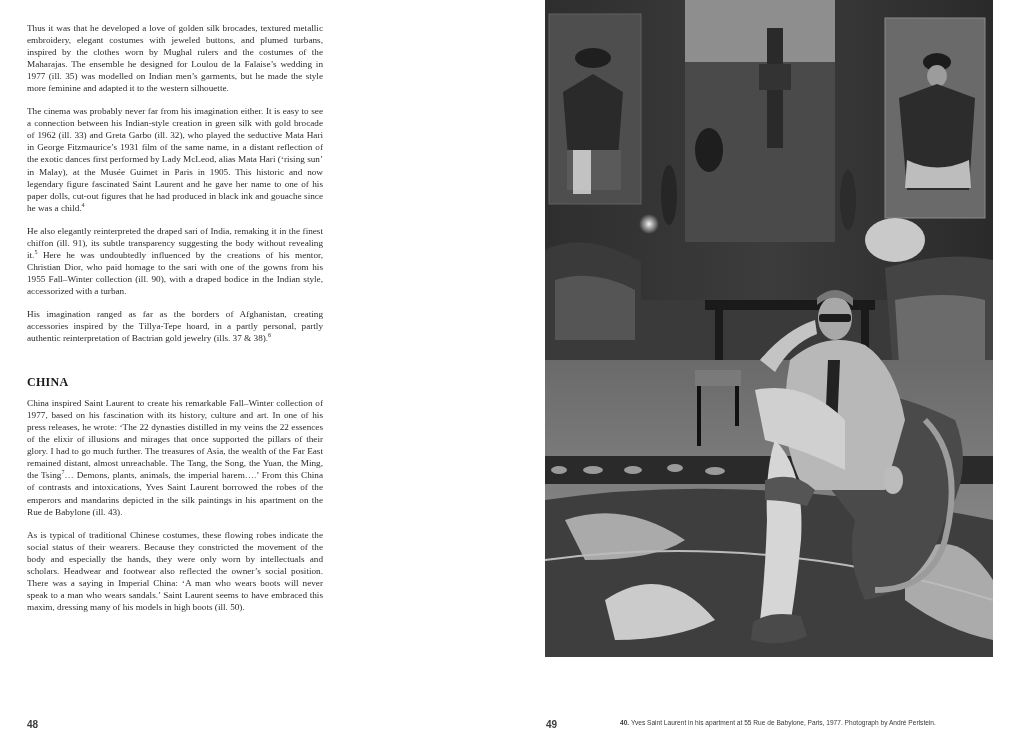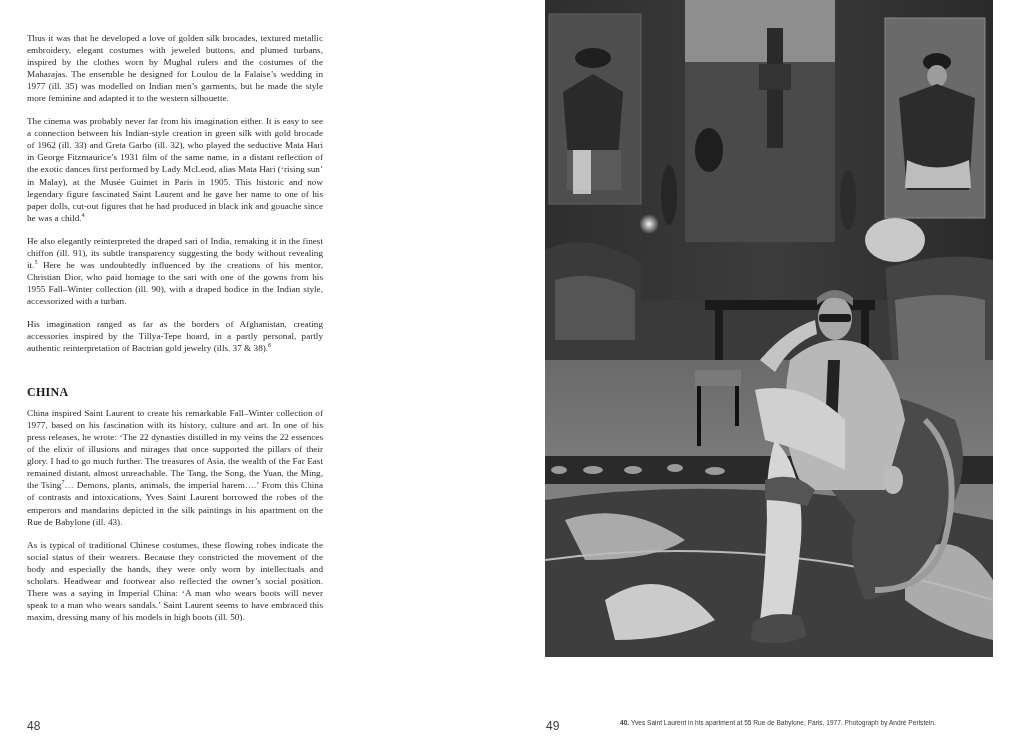--- a/index.html
+++ b/index.html
@@ -1,26 +1,26 @@
 <!DOCTYPE html>
 <html><head>
 <meta charset="utf-8">
 <style>
   html, body { margin:0; padding:0; background:#ffffff; }
   body { width:1020px; height:752px; position:relative; overflow:hidden; font-family:"Liberation Sans", sans-serif; color:#2a2a2a; }
   .spread { position:absolute; inset:0; width:1020px; height:752px; }
 
   
   .page-left { position:absolute; left:0; top:0; width:510px; height:752px; }
-  .text-col { position:absolute; left:27px; top:22px; width:296px; font-family:"Liberation Serif", serif; font-size:9.2px; line-height:12.05px; color:#2b2b2b; text-align:justify; hyphens:auto;margin-top:10px; }
+  .text-col { position:absolute; left:27px; top:22px; width:296px; font-family:"Liberation Serif", serif; font-size:9.2px; line-height:12.05px; color:#2b2b2b; text-align:justify; hyphens:auto; }
   .text-col p { margin:0 0 11px 0; }
   .text-col sup { font-size:6px; line-height:0; vertical-align:super; }
   .section-heading { font-family:"Liberation Serif", serif; font-weight:bold; font-size:12px; letter-spacing:0.3px; color:#1a1a1a; margin:28px 0 5px 0; line-height:20px; }
 
-  .folio { position:absolute; top:719px; font-family:"Liberation Sans", sans-serif; font-size:12px; font-weight:normal; color:#3a3a3a; }
+  .folio { position:absolute; top:719px; font-family:"Liberation Sans", sans-serif; font-size:10px; font-weight:bold; color:#3a3a3a; }
   .folio-left { left:27px; }
 
   
   .page-right { position:absolute; left:510px; top:0; width:510px; height:660px; }
   .folio-right { left:36px; }
   .caption { position:absolute; left:110px; top:719px; font-size:6.6px; color:#3a3a3a; white-space:nowrap; }
   .caption b { font-weight:bold; }
 
   
   .photo { position:absolute; left:35px; top:0; width:448px; height:657px; overflow:hidden; background:#3a3a3a; }

